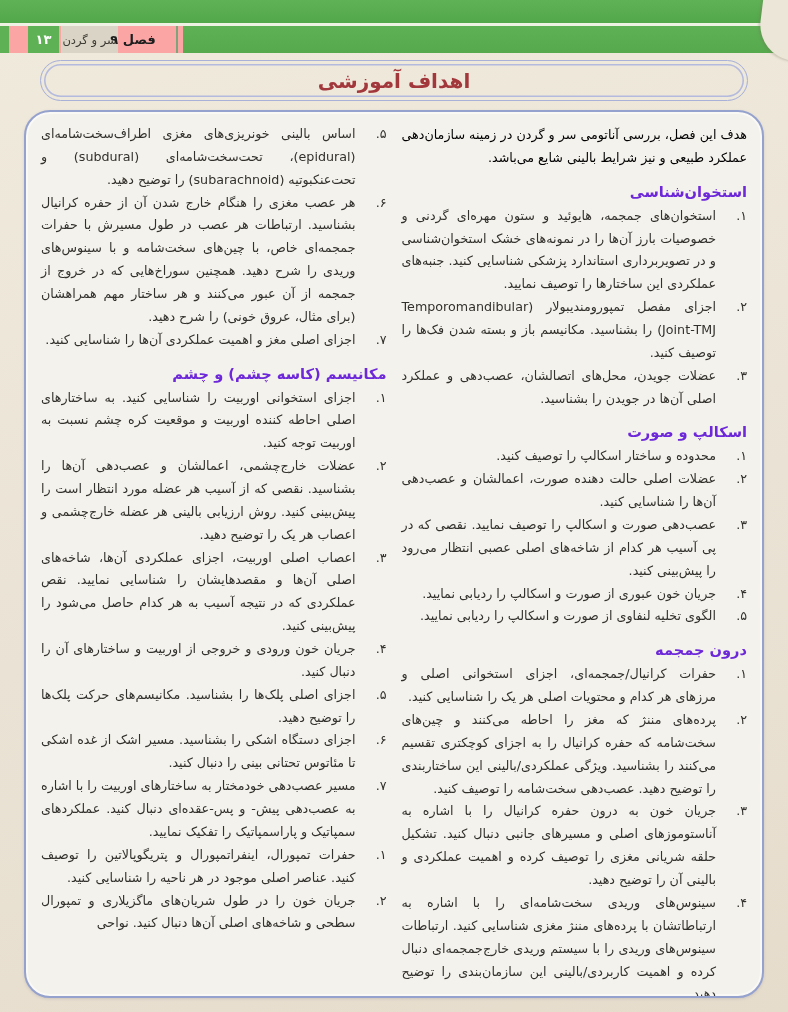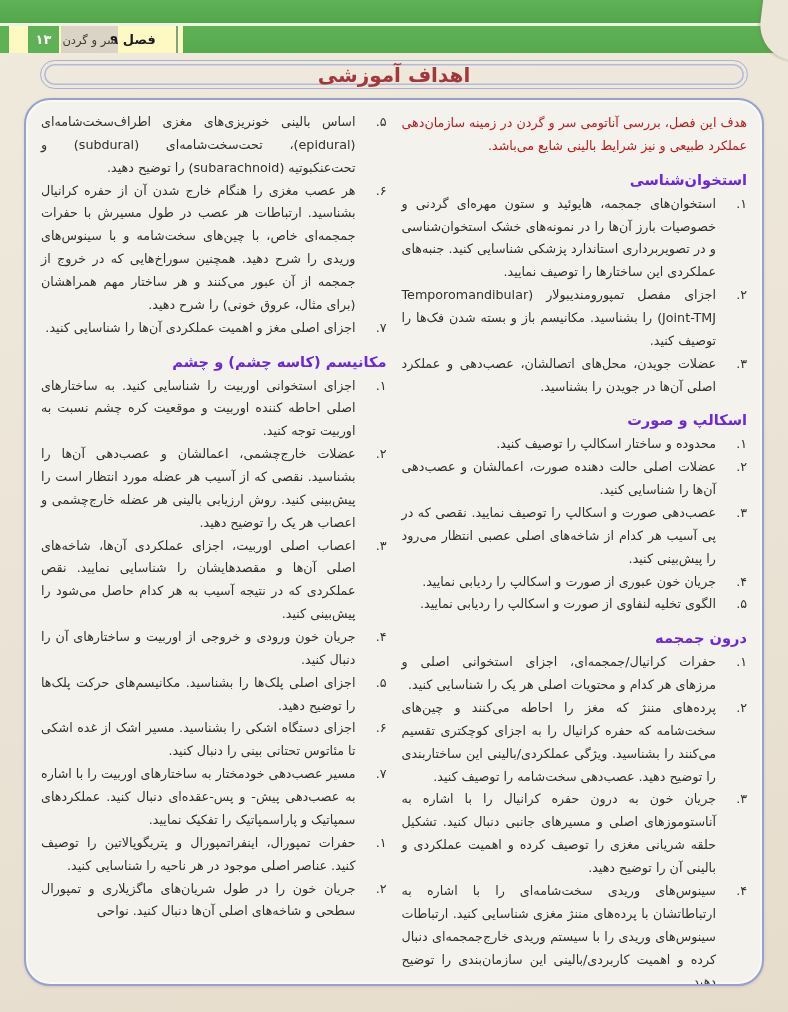--- a/index.html
+++ b/index.html
@@ -10,51 +10,51 @@
     overflow:hidden;
     direction:rtl;
     position:relative;
   }
 
   
   .topbar{ position:relative; height:53px; width:788px; }
   .band-top{ position:absolute; top:0; left:0; right:0; height:23px;
     background:linear-gradient(#60b257,#53a74b); }
   .band-gap{ position:absolute; top:23px; left:0; right:0; height:3px; background:#edf2e3; }
-  .tab-row{ position:absolute; top:26px; left:0; right:0; height:27px; background:#fef9c3; }
+  .tab-row{ position:absolute; top:26px; left:0; right:0; height:27px; background:#fca5a5; }
   .sliver{ position:absolute; left:0; top:0; width:9px; height:27px; background:#5fb156; }
   .badge{ position:absolute; left:28px; top:0; width:31px; height:27px; background:#5fb156;
     color:#fff; font-size:13px; font-weight:bold; display:flex; align-items:center; justify-content:center; }
   .ch-title{ position:absolute; left:61px; top:0; width:57px; height:27px; background:#d9d4c6;
     color:#3d3b33; font-size:11.5px; display:flex; align-items:center; justify-content:center; }
   .ch-label{ position:absolute; left:104px; top:0; width:58px; height:27px;
     color:#1e1e1e; font-size:13px; font-weight:600; display:flex; align-items:center; justify-content:center; }
   .tab-divider{ position:absolute; left:176px; top:0; width:2px; height:27px; background:#7fa37a; }
   .tab-green{ position:absolute; left:183px; right:0; top:0; height:27px;
     background:linear-gradient(#5fb156,#56a94d); }
   .curl{ position:absolute; top:-5px; right:-12px; width:40px; height:64px;
     background:#ece6d8; border-radius:0 0 0 36px; transform:rotate(7deg);
     box-shadow:-2px 1px 2px rgba(120,110,90,.25); z-index:5; }
 
   
-  .title-pill{ margin:7px auto 0; width:708px; height:29px;
+  .title-pill{ margin:7px auto 0; width:708px; height:41px;
     border:1.6px solid #a9b1d8; border-radius:22px;
     box-shadow: inset 0 0 0 3px #efe9dc, inset 0 0 0 4.6px #b4badd;
     display:flex; align-items:center; justify-content:center; }
   .title-pill h1{ color:#a3383c; font-size:20px; font-weight:bold; letter-spacing:.5px; }
 
   
   .objectives-box{ margin:9px auto 0; width:740px; height:888px;
     border:2.5px solid #96a2ce; border-radius:26px; background:#f4f2ec;
     box-shadow: inset 0 0 0 2px rgba(255,255,255,.55), 0 1px 3px rgba(90,90,120,.18);
     padding:11px 15px 8px; overflow:hidden; }
   .cols{ display:flex; gap:15px; height:100%; }
   .col{ flex:1 1 0; min-width:0; }
 
-  .intro{ font-size:12.7px; line-height:1.8; color:#b91c1c; text-align:justify; margin:1px 0 10px; }
+  .intro{ font-size:12.7px; line-height:1.8; color:#000000; text-align:justify; margin:1px 0 10px; }
   .sec-heading{ color:#6d28d9; font-size:14.6px; font-weight:bold; margin:13px 0 5px; }
   .obj-item{ display:flex; align-items:flex-start; font-size:12.7px; line-height:1.8; color:#33312d; }
   .obj-item .num{ flex:0 0 24px; margin-left:7px; color:#33312d; }
   .obj-item .txt{ flex:1 1 auto; min-width:0; text-align:justify; }
 </style>
 </head>
 <body>
 
 <header class="topbar">
   <div class="band-top"></div>

